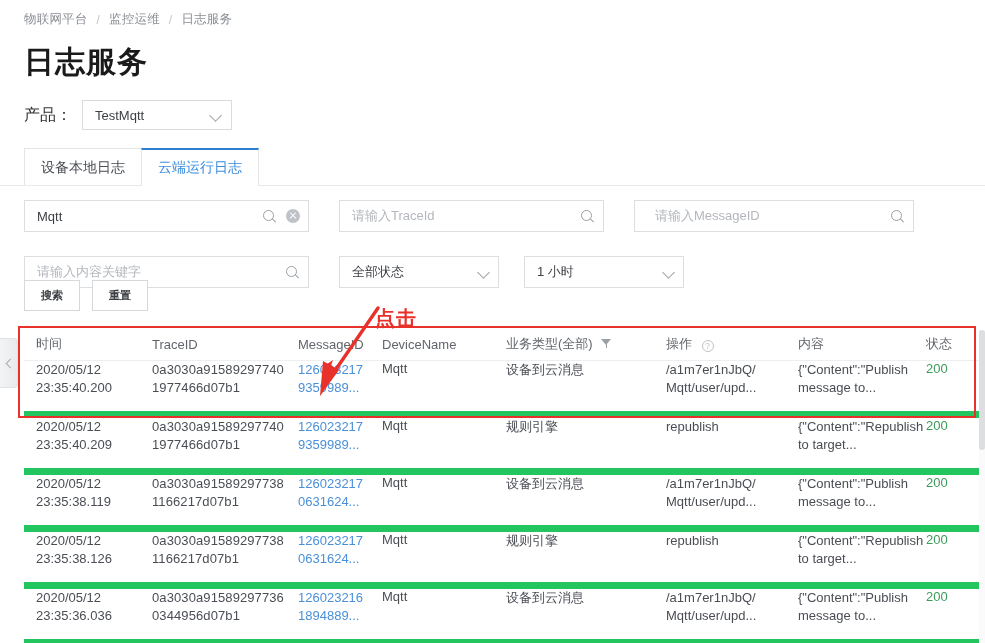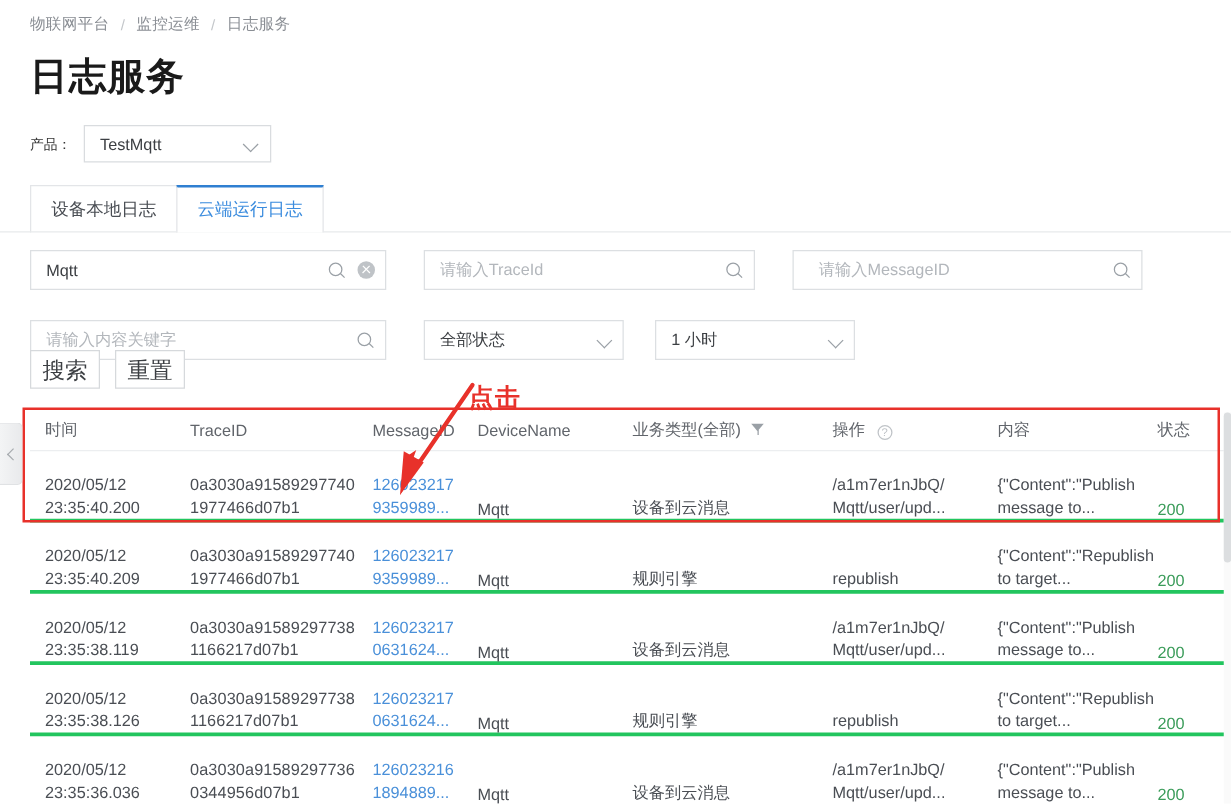--- a/index.html
+++ b/index.html
@@ -26,21 +26,21 @@
     position: absolute; left: 24px; top: 42px;
     font-size: 30px; font-weight: bold; color: #1a1a1a;
     letter-spacing: 1px; line-height: 40px;
   }
 
   
   .product-row {
     position: absolute; left: 24px; top: 100px;
     display: flex; align-items: center;
   }
-  .product-label { font-size: 11px; color: #333; margin-right: 10px; }
+  .product-label { font-size: 16px; color: #333; margin-right: 10px; }
   .product-select {
     width: 150px; height: 30px; border: 1px solid #d9dcdf; background:#fff;
     display:flex; align-items:center; justify-content:space-between;
     padding: 0 9px 0 12px; font-size: 13px; color: #3c3f43;
   }
   .caret { width: 12px; height: 12px; display:inline-block; position:relative; }
   .caret::before{
     content:""; position:absolute; left:1px; top:2px;
     width:8px; height:8px; border-right:1.4px solid #9aa0a6; border-bottom:1.4px solid #9aa0a6;
     transform: rotate(45deg);
@@ -101,32 +101,32 @@
   .icon-clear::before, .icon-clear::after{
     content:""; position:absolute; left:3px; top:6.3px; width:8px; height:1.4px; background:#fff;
   }
   .icon-clear::before{ transform: rotate(45deg); }
   .icon-clear::after { transform: rotate(-45deg); }
 
   
   .actions { position: absolute; left: 24px; top: 280px; display:flex; gap: 12px; }
   .btn {
     width: 56px; height: 31px; border:1px solid #d6d9dc; background:#fff;
-    font-size: 18px; color:#3c3f43; display:flex; align-items:center; justify-content:center;
+    font-size: 11px; color:#3c3f43; display:flex; align-items:center; justify-content:center;font-weight:bold;
   }
 
   
   .table-wrap { position:absolute; left: 24px; top: 328px; width: 961px; }
   .thead {
     display:flex; align-items:center; height: 33px;
     font-size: 13px; color: #61656b; border-bottom: 1px solid #eceef0;
   }
   .trow {
-    display:flex; align-items:flex-end; min-height: 57px;
-    font-size: 13px; color: #4a4e54; border-bottom: 3px solid #22c55e;
+    display:flex; align-items:flex-start; min-height: 57px;
+    font-size: 13px; color: #4a4e54; border-bottom: 7px solid #22c55e;
   }
   .trow:first-of-type { border-top: none; }
 
   .c-time    { width: 128px; flex:none; padding-left: 12px; }
   .c-trace   { width: 146px; flex:none; }
   .c-msg     { width: 84px;  flex:none; }
   .c-dev     { width: 124px; flex:none; }
   .c-biz     { width: 160px; flex:none; }
   .c-op      { width: 132px; flex:none; }
   .c-content { width: 128px; flex:none; }

